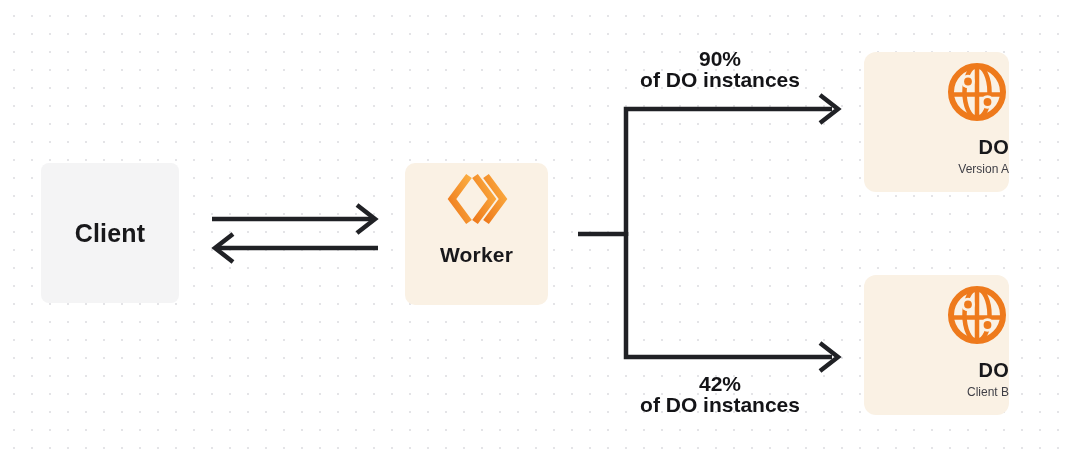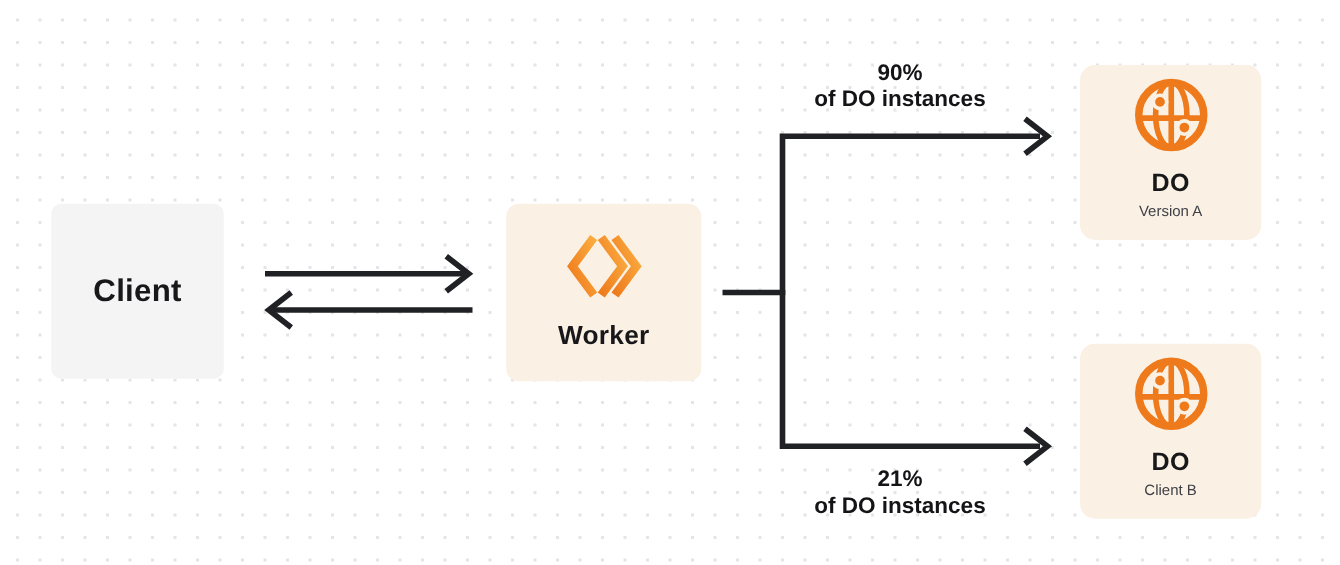--- a/index.html
+++ b/index.html
@@ -29,42 +29,43 @@
 
   .node{position:absolute;box-sizing:border-box;display:flex;flex-direction:column;align-items:center;}
   .node-client{
     left:41px;top:163px;width:138px;height:140px;
     background:var(--node-gray);border-radius:8px;
     justify-content:center;
   }
   .client-label{font-size:25px;font-weight:700;color:var(--text-dark);letter-spacing:.2px;}
 
   .node-worker{
-    left:405px;top:163px;width:156px;height:142px;
+    left:405px;top:163px;width:143px;height:142px;
     background:var(--node-cream);border-radius:10px;
-    padding-top:20px;
+    padding-top:6px;
   }
   .worker-label{margin-top:14px;font-size:21px;font-weight:700;color:var(--text-dark);letter-spacing:.2px;}
 
   .node-do{
     width:145px;height:140px;
     background:var(--node-cream);border-radius:12px;
     padding-top:8px;
+    align-items:flex-end;
   }
   .node-do-a{left:864px;top:52px;}
   .node-do-b{left:864px;top:275px;}
   .do-title{margin-top:13px;font-size:20px;font-weight:700;line-height:20px;color:var(--text-dark);letter-spacing:.2px;}
   .do-subtitle{margin-top:3px;font-size:12px;line-height:19px;color:var(--text-muted);}
 
   .icon{display:block;line-height:0;}
 
   .split-label{
     position:absolute;width:200px;left:620px;
     display:flex;flex-direction:column;align-items:center;
-    font-size:18px;font-weight:700;line-height:21px;color:#141417;
+    font-size:21px;font-weight:700;line-height:21px;color:#141417;
     text-align:center;
   }
   .split-top{top:48px;}
   .split-bottom{top:373px;}
 </style>
 </head>
 <body>
 
 <div class="canvas">
 
@@ -111,21 +112,21 @@
     </span>
     <span class="worker-label">Worker</span>
   </div>
 
   <div class="split-label split-top">
     <span>90%</span>
     <span>of DO instances</span>
   </div>
 
   <div class="split-label split-bottom">
-    <span>21%</span>
+    <span>42%</span>
     <span>of DO instances</span>
   </div>
 
   <div class="node node-do node-do-a">
     <span class="icon">
       <svg width="64" height="64" viewBox="0 0 64 64">
         <g fill="none" style="stroke:var(--accent-orange-deep)">
           <circle cx="32" cy="32" r="26" stroke-width="6"></circle>
           <ellipse cx="32" cy="32" rx="12.5" ry="26" stroke-width="4.5"></ellipse>
           <line x1="32" y1="6" x2="32" y2="58" stroke-width="4.5"></line>

